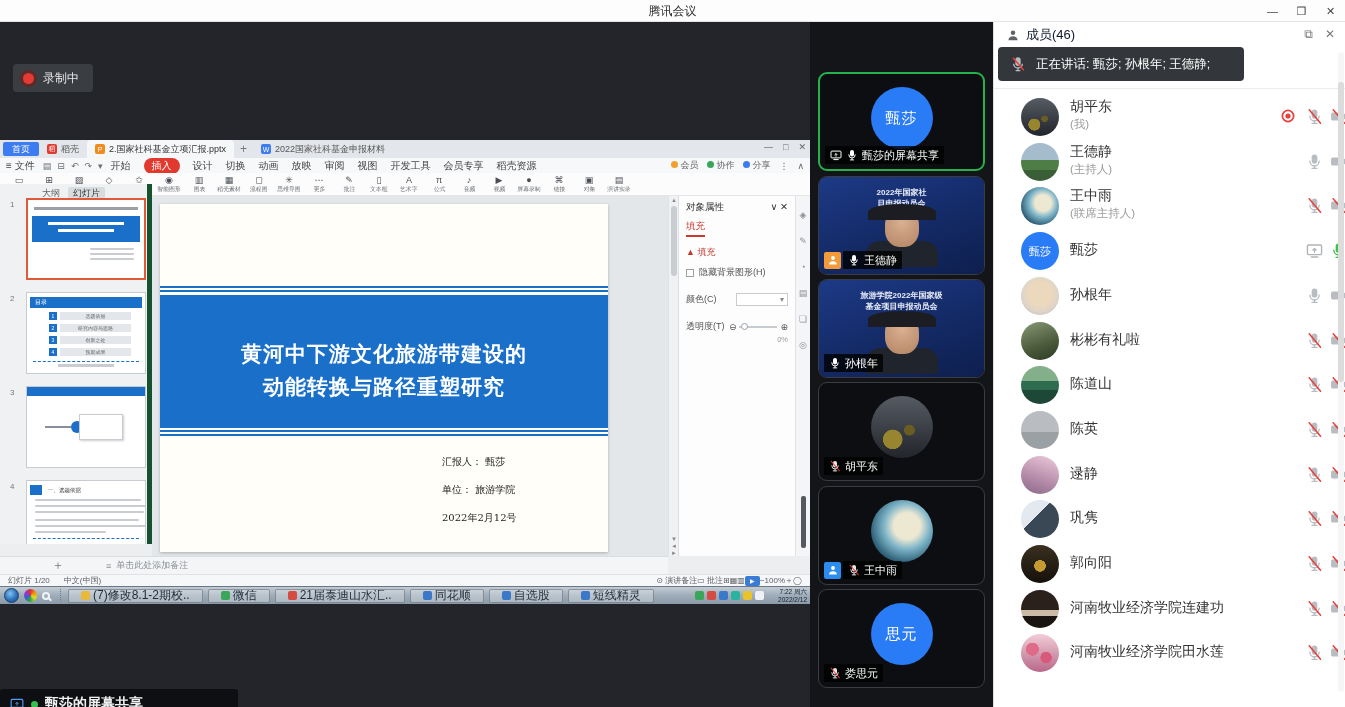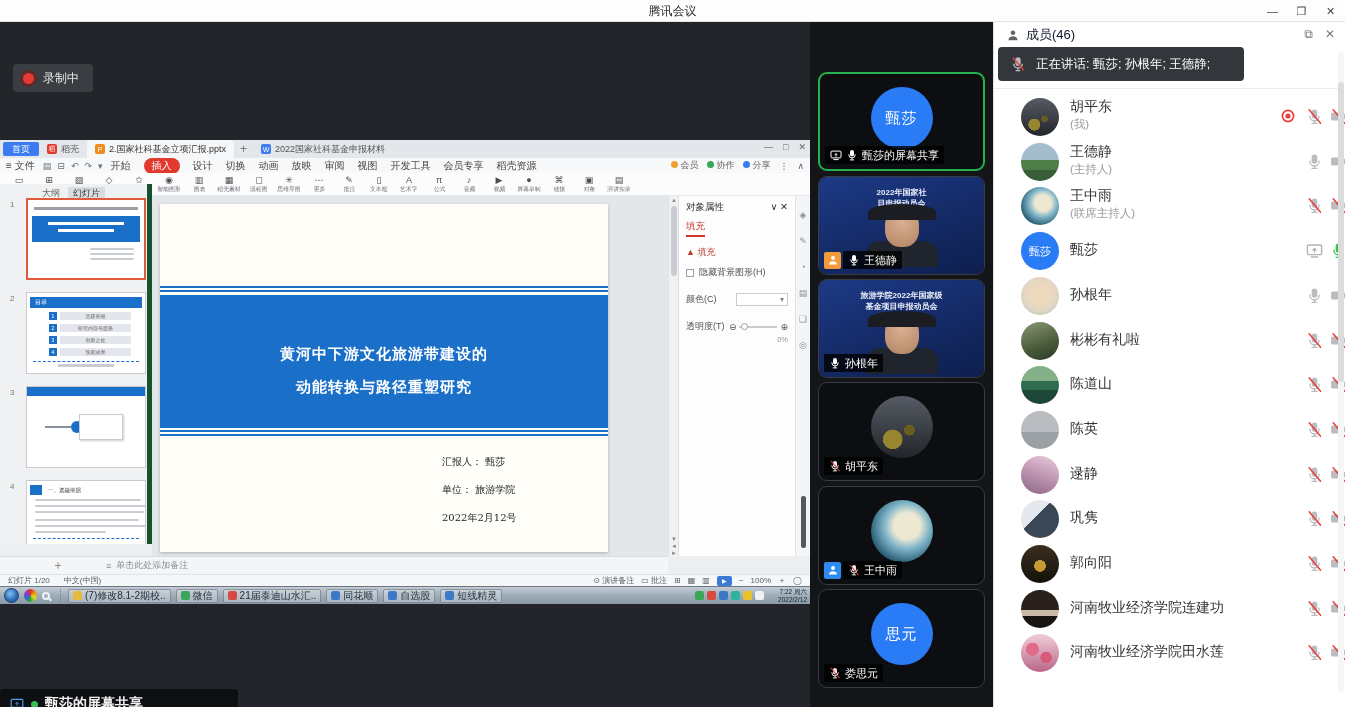--- a/index.html
+++ b/index.html
@@ -53,21 +53,21 @@
   .sthumb.sel{border:2px solid #e05a3a}
   .snum{position:absolute;left:10px;font-size:8px;color:#777}
   .mini-line{background:#c9cdd2;height:2px;border-radius:1px}
   .mini-banner{background:#1a6fc9}
   .wps-canvas{position:absolute;left:152px;top:56px;width:516px;height:360px;background:#e4e7ea}
   .slide-card{position:absolute;left:8px;top:8px;width:448px;height:348px;background:#fffef9;box-shadow:0 1px 3px rgba(0,0,0,.25)}
   .slide-header{position:absolute;left:0;right:0;top:22px;text-align:center;font-family:"DejaVu Serif","Liberation Serif",serif;font-style:italic;font-weight:bold;font-size:13px;letter-spacing:1.5px;color:#1c1c1c;white-space:nowrap}
   .dlines{position:absolute;left:0;right:0}
   .dline{height:2px;background:#1a6fc9;margin-bottom:2px}
   .slide-banner{position:absolute;left:0;right:0;top:91px;height:133px;background:#1a6fc9}
-  .banner-text{padding-top:42px;text-align:center;color:#fff;font-weight:bold;font-size:15px;line-height:33px;letter-spacing:1px}
+  .banner-text{padding-top:42px;text-align:center;color:#fff;font-weight:bold;font-size:21px;line-height:33px;letter-spacing:1px}
   .presenter{position:absolute;left:282px;top:244px;font-size:10px;color:#222;line-height:28px;font-family:"DejaVu Serif","Liberation Serif",serif}
   .wps-scroll{position:absolute;left:668px;top:56px;width:10px;height:360px;background:#f0f1f3;border-left:1px solid #e0e2e5}
   .wps-scroll .thumb{position:absolute;left:2px;top:10px;width:6px;height:70px;background:#c9cdd2;border-radius:3px}
   .wps-scroll .arr{position:absolute;left:0;width:10px;font-size:6px;color:#888;text-align:center}
 
   .wps-props{position:absolute;left:678px;top:56px;width:117px;height:360px;background:#fdfdfe;border-left:1px solid #dcdfe2;font-size:9px;color:#555;padding:5px 7px}
   .pp-title{display:flex;justify-content:space-between;color:#333;font-size:9.5px}
   .pp-tab{color:#d0372c;border-bottom:2px solid #d0372c;display:inline-block;margin-top:6px;padding-bottom:2px;font-size:9.5px}
   .pp-sec{margin-top:9px;color:#c0392b;font-size:9px}
   .pp-opt{display:flex;align-items:center;gap:5px;margin-top:7px}
@@ -80,30 +80,30 @@
   .pp-track{width:38px;height:2px;background:#c8ccd0;position:relative}
   .pp-knob{position:absolute;left:2px;top:-2.5px;width:7px;height:7px;border-radius:50%;background:#fff;border:1px solid #9aa0a6}
   .iconstrip{position:absolute;left:795px;top:56px;width:15px;height:360px;background:#f4f5f7;border-left:1px solid #e0e2e5;display:flex;flex-direction:column;align-items:center;gap:16px;padding-top:14px;font-size:9px;color:#8a8f96}
   .iconstrip .sb{position:absolute;bottom:8px;width:5px;height:52px;background:#55595f;border-radius:2px}
 
   .wps-notes{position:absolute;left:0;top:416px;width:668px;height:18px;background:#f4f5f7;border-top:1px solid #dadde0;display:flex;align-items:center;font-size:9px;color:#8a8f96}
   .wps-notes .plus{position:absolute;left:52px;font-size:12px;color:#777}
   .wps-notes .nt{position:absolute;left:106px;display:flex;gap:5px;align-items:center}
   .wps-status{position:absolute;left:0;top:434px;width:810px;height:12px;background:#f6f7f8;border-top:1px solid #e0e2e5;font-size:8px;color:#5c6066;display:flex;align-items:center}
   .ws-l{margin-left:8px;display:flex;gap:14px}
-  .ws-r{position:absolute;right:8px;display:flex;gap:7px;align-items:center}
+  .ws-r{position:absolute;right:8px;display:flex;align-items:center}
   .play-btn{width:15px;height:10px;background:#3a7bd5;border-radius:2px;color:#fff;font-size:6px;display:flex;align-items:center;justify-content:center}
 
   .win-taskbar{position:absolute;left:0;top:446px;width:810px;height:18px;background:linear-gradient(180deg,#c3ccd4,#9fadb9 50%,#8b9aa8);border-top:1px solid #6a7885;display:flex;align-items:center;gap:5px;padding:0 4px}
   .orb{width:15px;height:15px;border-radius:50%;background:radial-gradient(circle at 40% 35%,#7cc4f0,#2f6fb8 55%,#1a4f96);border:1px solid #16406e;flex:0 0 auto}
   .ball{width:13px;height:13px;border-radius:50%;background:conic-gradient(#d33,#e90,#dd3,#3a3,#36c,#93c,#d33);flex:0 0 auto}
   .glass{width:8px;height:8px;border:2px solid #eef3f6;border-radius:50%;position:relative;flex:0 0 auto;margin-right:3px}
   .glass::after{content:"";position:absolute;width:5px;height:2px;background:#eef3f6;transform:rotate(45deg);right:-4px;bottom:-2px}
   .tsep{width:1px;height:13px;border-left:1px dotted #6f7d8a;margin:0 2px}
-  .tb-item{height:14px;display:flex;align-items:center;gap:3px;background:rgba(255,255,255,.28);border:1px solid rgba(85,96,108,.55);border-radius:2px;font-size:10px;color:#1e2b38;padding:0 4px;white-space:nowrap;overflow:hidden;flex:0 0 auto}
+  .tb-item{height:14px;display:flex;align-items:center;gap:3px;background:rgba(255,255,255,.28);border:1px solid rgba(85,96,108,.55);border-radius:2px;font-size:12px;color:#1e2b38;padding:0 12px;white-space:nowrap;overflow:hidden;flex:0 0 auto}
   .tb-ic{width:9px;height:9px;border-radius:2px;flex:0 0 auto}
   .tray{position:absolute;right:46px;display:flex;gap:3px;align-items:center}
   .tray i{width:9px;height:9px;border-radius:2px;display:block}
   .clock{position:absolute;right:3px;width:42px;text-align:right;font-size:6.5px;line-height:8px;color:#14222f}
 
   
   .tile{position:absolute;left:818px;width:167px;height:99px;border-radius:9px;background:#0c0e11;border:1px solid #393d41;overflow:hidden}
   .tile.active{border:2px solid #23b24b}
   .tile .circle{position:absolute;left:50%;top:13px;transform:translateX(-50%);width:62px;height:62px;border-radius:50%}
   .circle.blue{background:#2a7bf6;display:flex;align-items:center;justify-content:center;color:#fff;font-size:15px;letter-spacing:1px}

